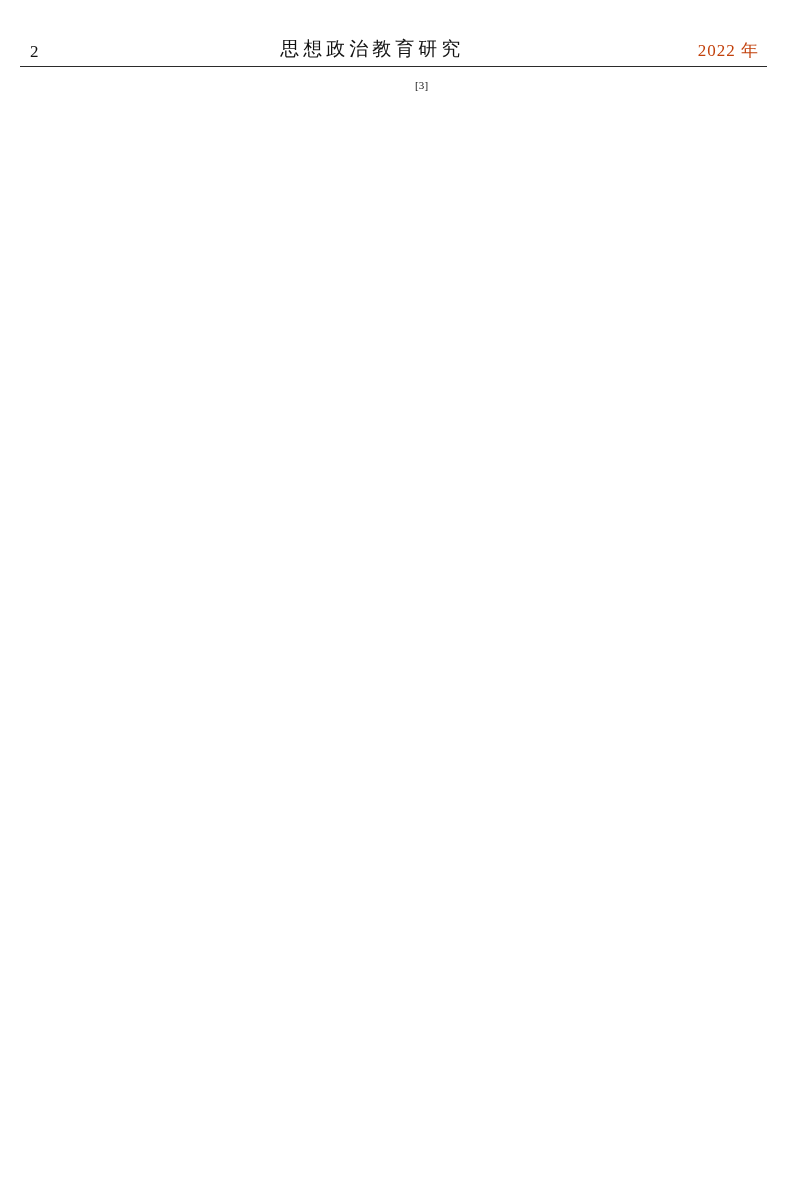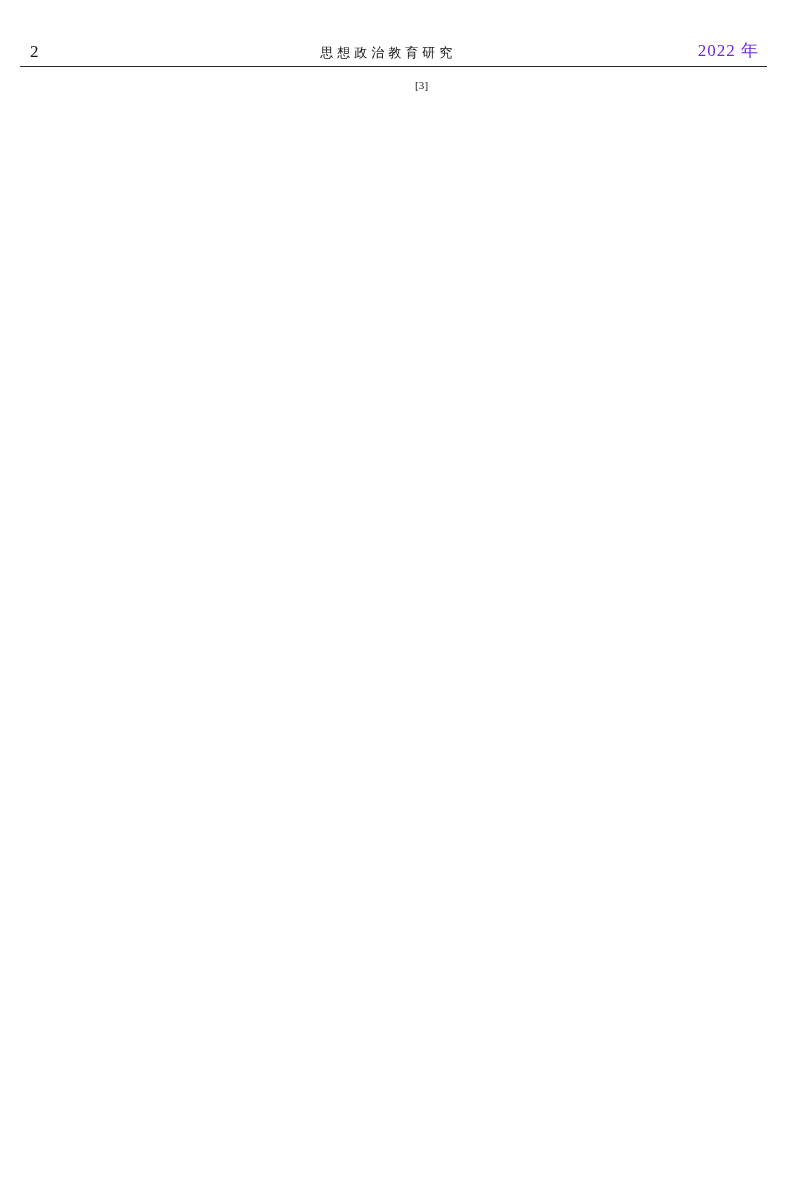--- a/index.html
+++ b/index.html
@@ -38,30 +38,30 @@
   }
   .header-page-num {
     font-family: "Liberation Serif", "DejaVu Serif", serif;
     font-size: 17px;
     color: #111;
     letter-spacing: 0;
     padding-left: 10px;
   }
   .header-title {
     font-family: "Liberation Serif", "DejaVu Serif", serif;
-    font-size: 13px;
+    font-size: 19px;
     letter-spacing: 4px;
     color: #111;
     font-weight: 400;
     position: relative;
-    left: 20px;
+    left: 4px;
   }
   .header-year {
     font-size: 17px;
-    color: #6d28d9;
+    color: #c2410c;
     letter-spacing: 1px;
     padding-right: 8px;
   }
   .header-rule {
     position: absolute;
     left: 20px;
     top: 66px;
     width: 747px;
     height: 0;
     border-top: 1.6px solid #2b2b2b;

